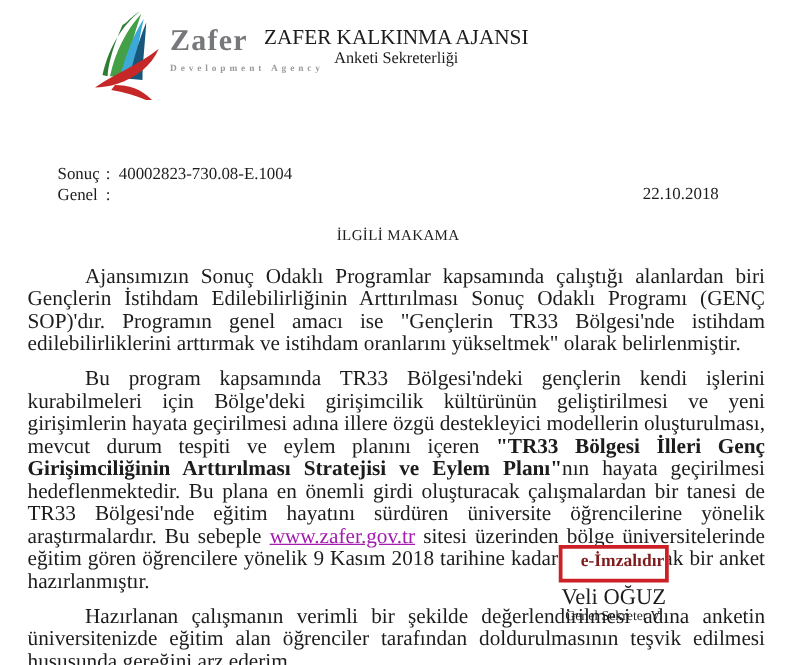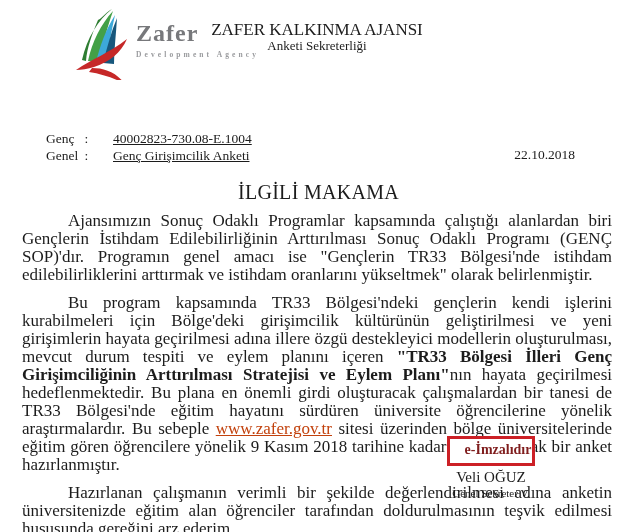--- a/index.html
+++ b/index.html
@@ -65,52 +65,52 @@
     position: absolute;
     left: 46px;
     top: 130px;
     right: 62px;
     font-size: 13.5px;
     line-height: 17px;
   }
   .meta-row { display: flex; }
   .meta-label { width: 34px; }
   .meta-colon { width: 13px; text-align: center; }
-  .meta-value { margin-left: 20px; text-decoration: underline; }
+  .meta-value { margin-left: 2px; }
   .meta-date {
     position: absolute;
     top: 16px;
     right: 0;
   }
 
   
   .doc-title {
     position: absolute;
     left: 0;
     top: 181px;
     width: 637px;
     text-align: center;
-    font-size: 20px;
+    font-size: 12px;
     letter-spacing: 0.3px;
   }
 
   
   .body-text {
     position: absolute;
     left: 22px;
     top: 212px;
     width: 590px;
     font-size: 17px;
     line-height: 18px;
     text-align: justify;
   }
   .body-text p { margin: 0 0 10px 0; text-indent: 46px; }
   .body-text b { font-weight: bold; }
   .weblink {
-    color: #c2410c;
+    color: #a21caf;
     text-decoration: underline;
     cursor: pointer;
   }
 
   
   .sign-block {
     position: absolute;
     left: 406px;
     top: 436px;
     width: 170px;
@@ -118,21 +118,21 @@
   }
   .stamp {
     display: inline-block;
     border: 3px solid #cc2026;
     padding: 3px 1px 5px 15px;
     color: #7f1d1d;
     font-weight: bold;
     font-size: 14px;
     background: #ffffff;
   }
-  .sign-name { margin-top: 3px; font-size: 15px; line-height: 16px; }
+  .sign-name { margin-top: 3px; font-size: 18px; line-height: 16px; }
   .sign-role { font-size: 11px; line-height: 16px; }
 </style>
 </head>
 <body>
 
 <div class="page">
 
   <div class="logo">
     <span class="logo-icon">
       <svg width="54" height="72" viewBox="0 0 54 72" xmlns="http://www.w3.org/2000/svg">
@@ -152,28 +152,27 @@
     </span>
   </div>
 
   <div class="letterhead">
     <div class="lh2">ZAFER KALKINMA AJANSI</div>
     <div class="lh3">Anketi Sekreterliği</div>
   </div>
 
   <div class="meta">
     <div class="meta-row">
-      <span class="meta-label">Genç</span>
+      <span class="meta-label">Sonuç</span>
       <span class="meta-colon">:</span>
       <span class="meta-value">40002823-730.08-E.1004</span>
     </div>
     <div class="meta-row">
       <span class="meta-label">Genel</span>
       <span class="meta-colon">:</span>
-      <span class="meta-value">Genç Girişimcilik Anketi</span>
     </div>
     <span class="meta-date">22.10.2018</span>
   </div>
 
   <div class="doc-title">İLGİLİ MAKAMA</div>
 
   <div class="body-text">
     <p>Ajansımızın Sonuç Odaklı Programlar kapsamında çalıştığı alanlardan biri Gençlerin İstihdam Edilebilirliğinin Arttırılması Sonuç Odaklı Programı (GENÇ SOP)'dır. Programın genel amacı ise "Gençlerin TR33 Bölgesi'nde istihdam edilebilirliklerini arttırmak ve istihdam oranlarını yükseltmek" olarak belirlenmiştir.</p>
     <p><span>Bu program kapsamında TR33 Bölgesi'ndeki gençlerin kendi işlerini kurabilmeleri için Bölge'deki girişimcilik kültürünün geliştirilmesi ve yeni girişimlerin hayata geçirilmesi adına illere özgü destekleyici modellerin oluşturulması, mevcut durum tespiti ve eylem planını içeren </span><b>"TR33 Bölgesi İlleri Genç Girişimciliğinin Arttırılması Stratejisi ve Eylem Planı"</b><span>nın hayata geçirilmesi hedeflenmektedir. Bu plana en önemli girdi oluşturacak çalışmalardan bir tanesi de TR33 Bölgesi'nde eğitim hayatını sürdüren üniversite öğrencilerine yönelik araştırmalardır. Bu sebeple </span><span class="weblink">www.zafer.gov.tr</span><span> sitesi üzerinden bölge üniversitelerinde eğitim gören öğrencilere yönelik 9 Kasım 2018 tarihine kadar açık tutulacak bir anket hazırlanmıştır.</span></p>
     <p>Hazırlanan çalışmanın verimli bir şekilde değerlendirilmesi adına anketin üniversitenizde eğitim alan öğrenciler tarafından doldurulmasının teşvik edilmesi hususunda gereğini arz ederim.</p>

